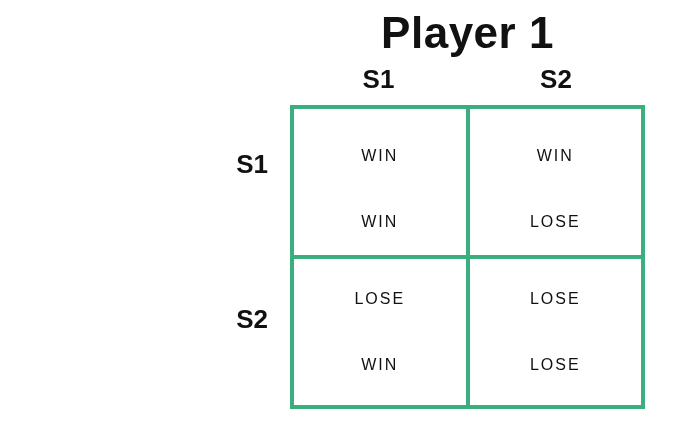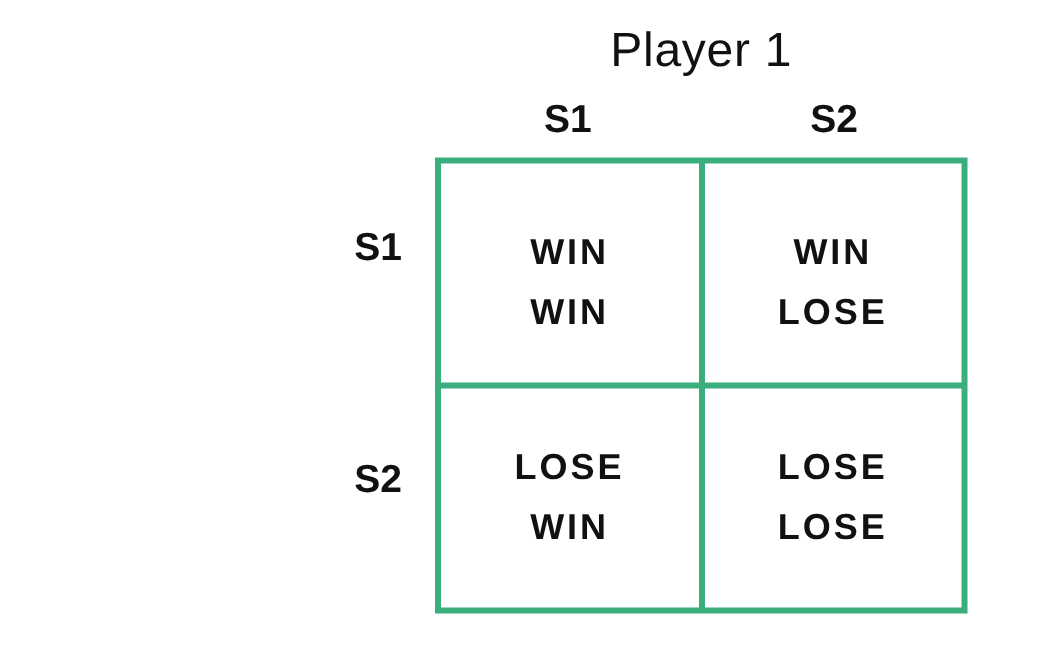--- a/index.html
+++ b/index.html
@@ -8,22 +8,22 @@
     position: relative;
     width: 700px;
     height: 430px;
     background: var(--bg-color);
     font-family: "Liberation Sans", sans-serif;
     color: var(--text-color);
     overflow: hidden;
   }
   .title {
     position: absolute;
-    font-weight: 400;
-    font-size: 32px;
+    font-weight: 700;
+    font-size: 44px;
     line-height: 38px;
     letter-spacing: 0.5px;
     white-space: nowrap;
   }
   .player1 { left: 290px; top: 14px; width: 355px; text-align: center; }
   .player2 { left: 40px;  top: 222px; width: 185px; text-align: center; }
   .colhead {
     position: absolute;
     top: 66px;
     font-size: 26px;
@@ -60,25 +60,25 @@
   }
   .cell {
     background: var(--bg-color);
     display: flex;
     flex-direction: column;
     align-items: center;
     justify-content: center;
   }
   .cell.toprow { padding-top: 14px; }
   .payoff {
-    font-size: 24px;
+    font-size: 16px;
     line-height: 20px;
-    font-weight: 700;
+    font-weight: 400;
     letter-spacing: 2px;
-    margin: 10px 0;
+    margin: 23px 0;
     white-space: nowrap;
   }
 </style>
 </head>
 <body>
 
 <div class="stage">
 
   <div class="title player1">Player 1</div>
 

